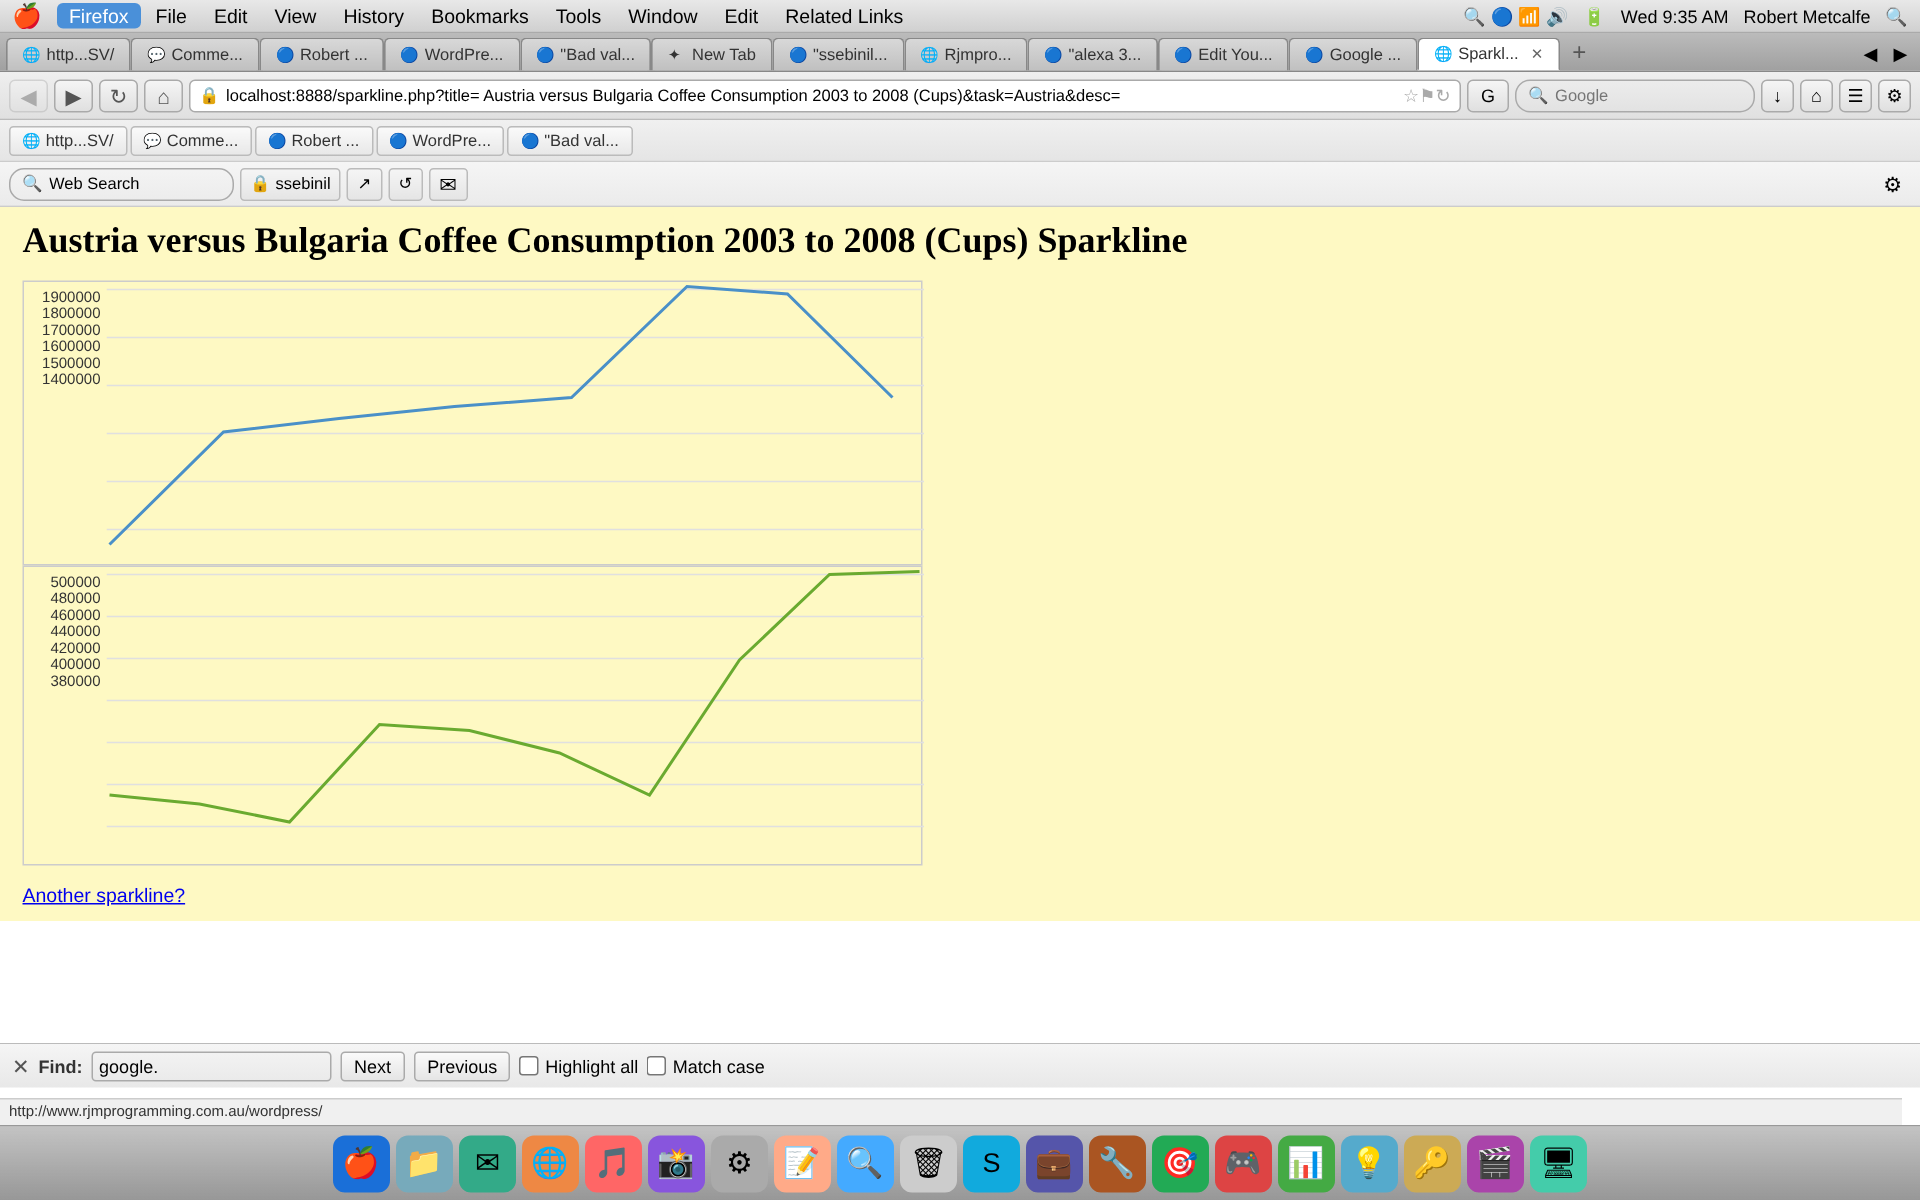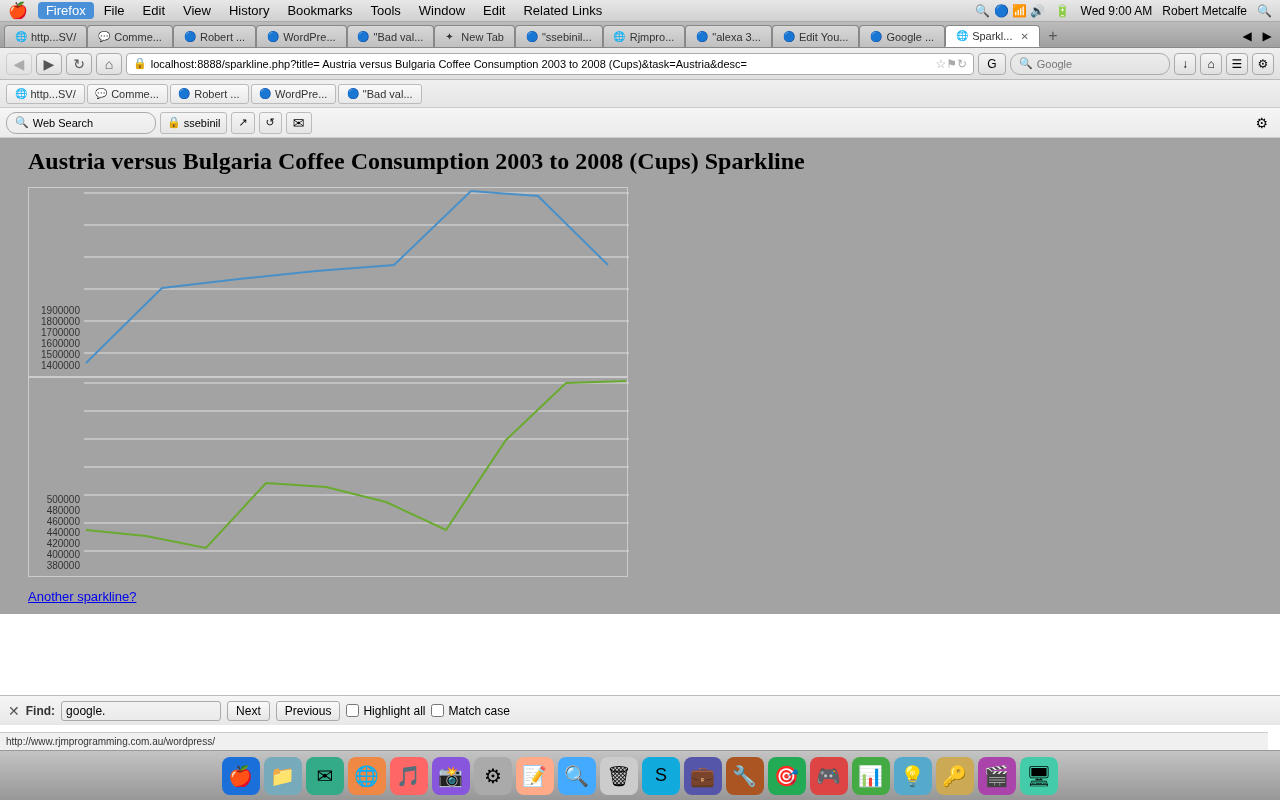--- a/index.html
+++ b/index.html
@@ -166,39 +166,39 @@
     .toolbar-search {
       height: 22px; border: 1px solid #aaa; border-radius: 10px;
       padding: 0 8px; font-size: 11px; width: 150px;
       display: flex; align-items: center; gap: 4px;
     }
     .toolbar-search input { border: none; outline: none; background: transparent; font-size: 11px; width: 100%; }
     .toolbar-right { margin-left: auto; display: flex; align-items: center; gap: 4px; }
 
     
     #content {
-      padding: 10px 28px;
-      background: #a3a3a3;
+      padding: 10px 15px;
+      background: #fef9c3;
     }
     #page-title {
       font-size: 24px;
       font-weight: bold;
       font-family: Georgia, serif;
       color: #000;
       margin-bottom: 12px;
     }
 
     
     .chart-container {
       width: 600px;
       border: 1px solid #ccc;
     }
     .chart-wrapper {
       display: flex;
-      align-items: flex-end;
+      align-items: flex-start;
     }
     .chart-y-axis {
       display: flex;
       flex-direction: column;
       justify-content: space-between;
       align-items: flex-end;
       padding: 5px 4px 5px 0;
       font-size: 10px;
       color: #333;
       min-width: 55px;
@@ -307,21 +307,21 @@
   <span class="menu-item">View</span>
   <span class="menu-item">History</span>
   <span class="menu-item">Bookmarks</span>
   <span class="menu-item">Tools</span>
   <span class="menu-item">Window</span>
   <span class="menu-item">Edit</span>
   <span class="menu-item">Related Links</span>
   <div class="menubar-right">
     <span>🔍 🔵 📶 🔊</span>
     <span>🔋</span>
-    <span>Wed 9:00 AM</span>
+    <span>Wed 9:35 AM</span>
     <span>Robert Metcalfe</span>
     <span>🔍</span>
   </div>
 </div>
 
 <div id="tabbar">
   <div class="tab">
     <span class="tab-favicon">🌐</span>
     <span>http...SV/</span>
   </div>

